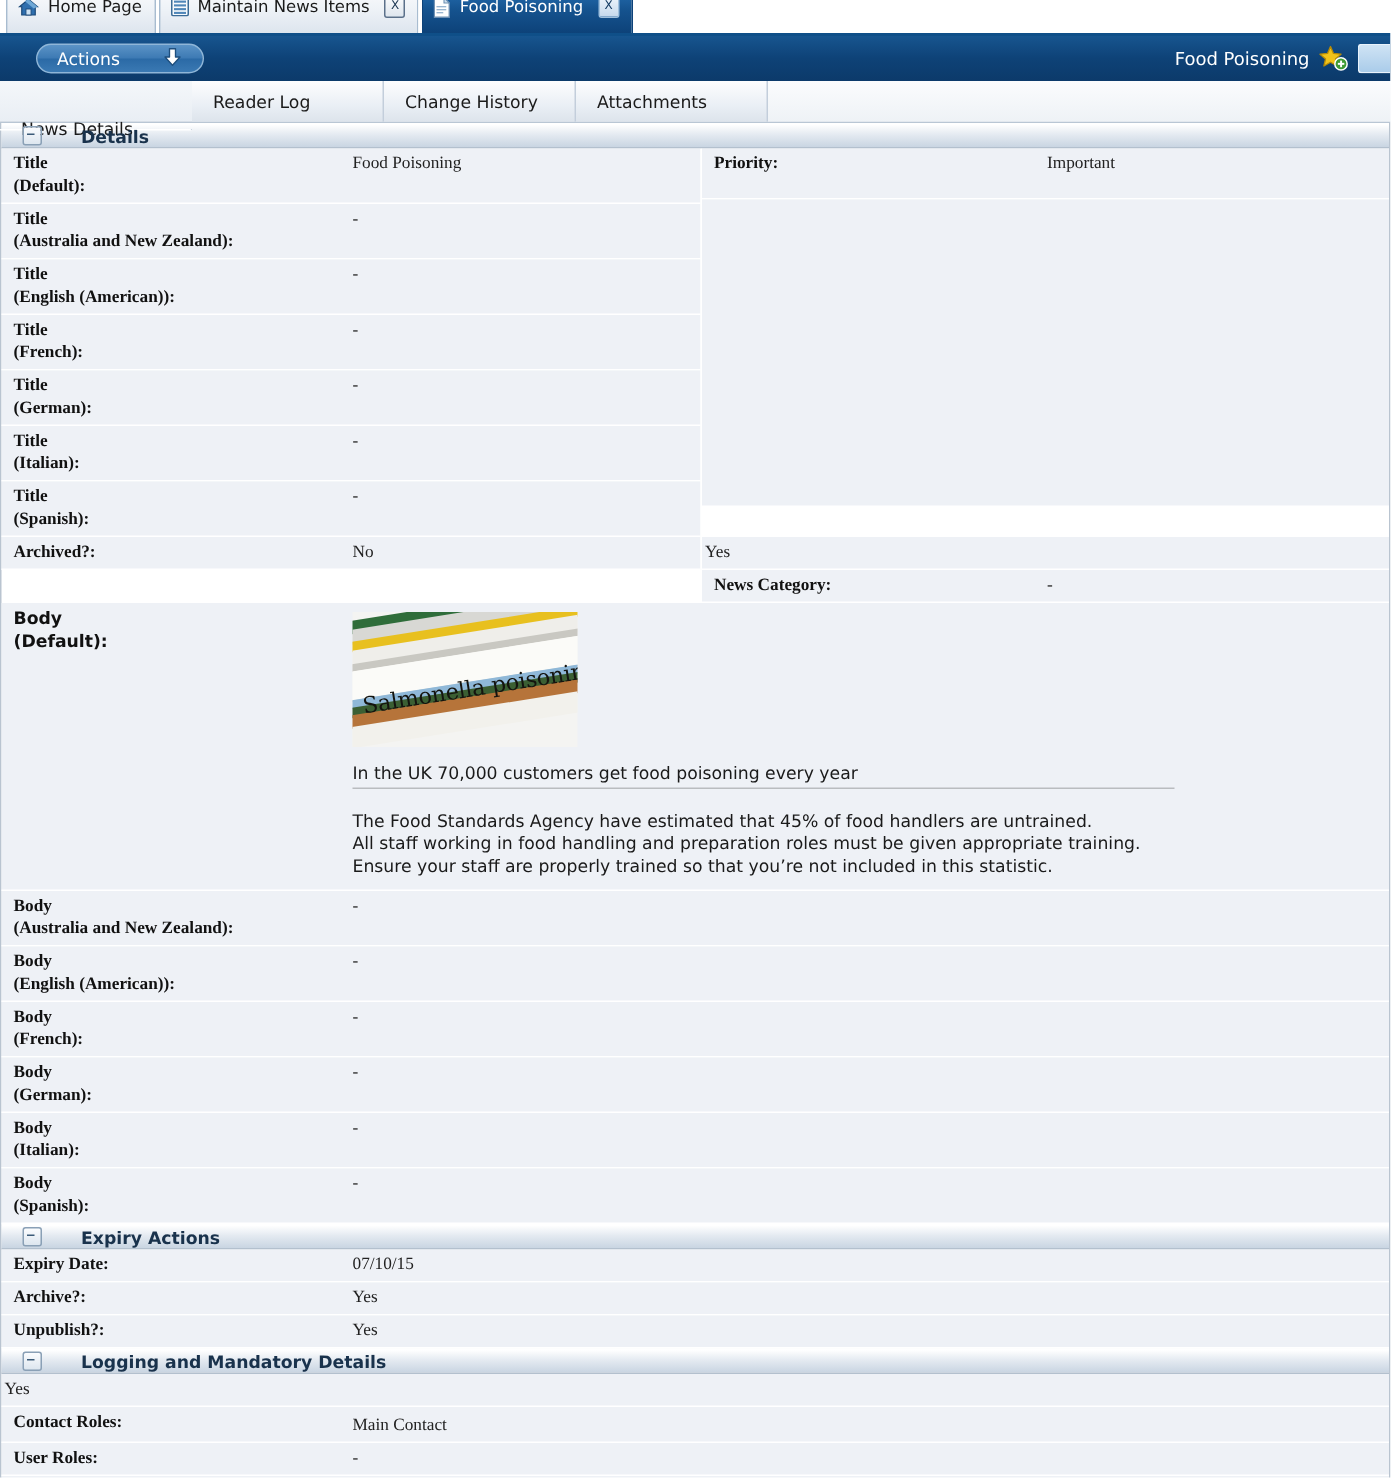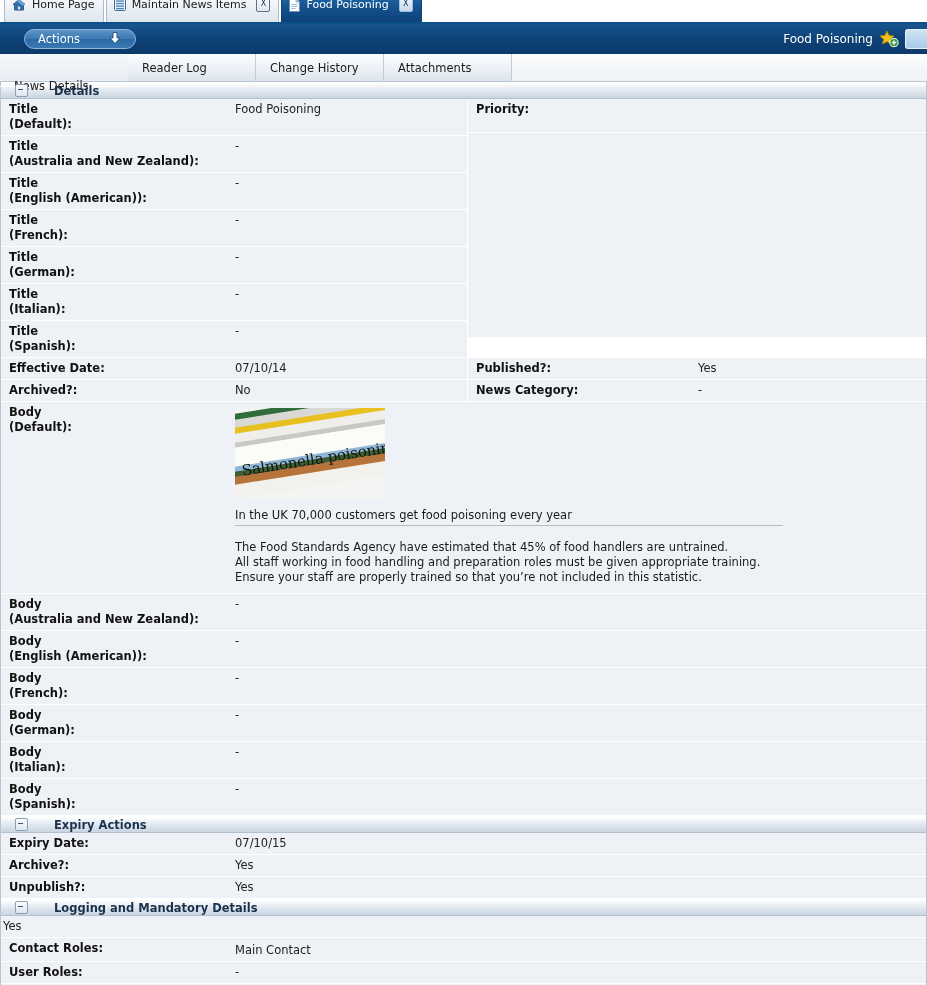--- a/index.html
+++ b/index.html
@@ -177,20 +177,21 @@
   .cols { display: flex; align-items: stretch; }
   .col-left  { width: 466px; flex: none; }
   .col-right { flex: 1; border-left: 1px solid #ffffff; }
 
   .frow {
     display: flex;
     background: #eef1f6;
     border-bottom: 1px solid #ffffff;
     box-sizing: border-box;
     min-height: 19px;
+    font-family: Liberation Serif, serif;
   }
   .flabel {
     width: 232px; flex: none;
     padding: 3px 0 3px 8px;
     font-weight: bold;
     color: #111111;
     font-size: 11.5px;
     line-height: 15px;
     box-sizing: border-box;
   }
@@ -412,46 +413,38 @@
         <div class="fvalue">-</div>
       </div>
 
     </div>
 
     <div class="col-right">
       <div class="frow" style="min-height:34px;">
         <div class="flabel" style="width:228px;padding-left:8px;">
           <span>Priority:</span>
         </div>
+        <div class="fvalue">Important</div>
       </div>
       <div class="spacer-fill" style="height:204px;border-bottom:1px solid #ffffff;"></div>
     </div>
 
   </div>
 
   <div class="cols">
     <div class="col-left">
       <div class="frow">
         <div class="flabel">
-          <span>Effective Date:</span>
-        </div>
-        <div class="fvalue">07/10/14</div>
-      </div>
-      <div class="frow">
-        <div class="flabel">
           <span>Archived?:</span>
         </div>
         <div class="fvalue">No</div>
       </div>
     </div>
     <div class="col-right">
       <div class="frow">
-        <div class="flabel" style="width:228px;padding-left:8px;">
-          <span>Published?:</span>
-        </div>
         <div class="fvalue">Yes</div>
       </div>
       <div class="frow">
         <div class="flabel" style="width:228px;padding-left:8px;">
           <span>News Category:</span>
         </div>
         <div class="fvalue">-</div>
       </div>
     </div>
   </div>

